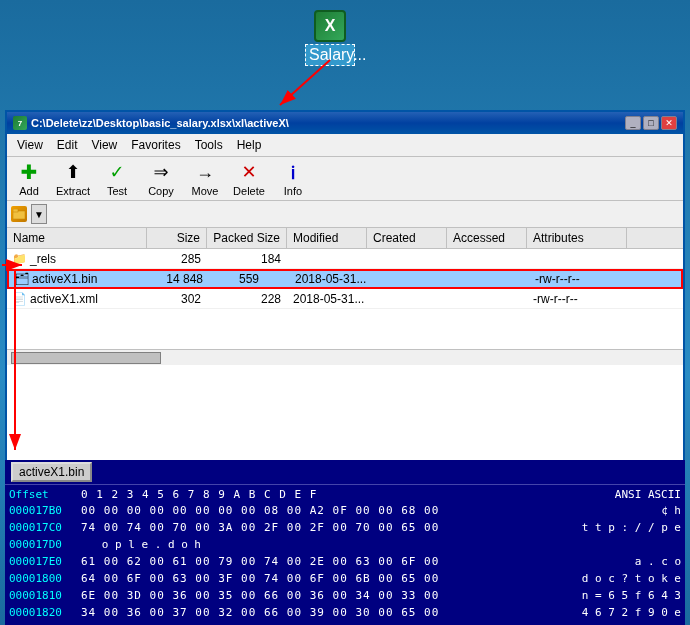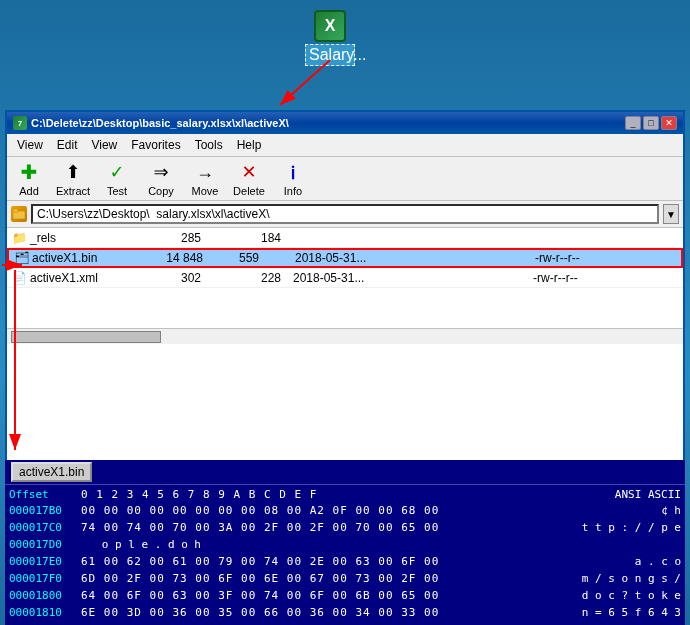--- a/index.html
+++ b/index.html
@@ -425,26 +425,34 @@
       </div>
     </div>
 
     <div class="address-bar">
       <div class="address-icon">
         <svg width="12" height="10" viewBox="0 0 12 10">
             <rect x="0" y="2" width="12" height="8" fill="#f0c040" stroke="#c08000" stroke-width="0.5"></rect>
             <rect x="0" y="0" width="5" height="3" fill="#f0c040" stroke="#c08000" stroke-width="0.5"></rect>
           </svg>
       </div>
-      <input class="address-input" type="text" value="C:\Users\zz\Desktop\  salary.xlsx\xl\activeX\" readonly="" style="">
       <div class="address-dropdown">▼</div>
     </div>
 
     <div class="file-list-container">
 
+      <div class="column-headers">
+        <div class="col-header" style="width:140px;">Name</div>
+        <div class="col-header" style="width:60px; text-align:right;">Size</div>
+        <div class="col-header" style="width:80px; text-align:right;">Packed Size</div>
+        <div class="col-header" style="width:80px;">Modified</div>
+        <div class="col-header" style="width:80px;">Created</div>
+        <div class="col-header" style="width:80px;">Accessed</div>
+        <div class="col-header" style="width:100px;">Attributes</div>
+      </div>
 
       <div class="file-rows">
 
         <div class="file-row">
           <div class="file-cell" style="width:140px; display:flex; align-items:center;">
             <span class="file-icon">📁</span>
             <span>_rels</span>
           </div>
           <div class="file-cell" style="width:60px; text-align:right;">285</div>
           <div class="file-cell" style="width:80px; text-align:right;">184</div>
@@ -517,25 +525,20 @@
       <div class="hex-row">
         <span class="hex-offset">000017D0</span>
         <span class="hex-ascii">o p l e . d o h</span>
       </div>
       <div class="hex-row">
         <span class="hex-offset">000017E0</span>
         <span class="hex-bytes">61 00 62 00 61 00 79 00  74 00 2E 00 63 00 6F 00</span>
         <span class="hex-ascii">a       . c o</span>
       </div>
       <div class="hex-row">
-        <span class="hex-offset">000017F0</span>
-        <span class="hex-bytes">6D 00 2F 00 73 00 6F 00  6E 00 67 00 73 00 2F 00</span>
-        <span class="hex-ascii">m / s o n g s /</span>
-      </div>
-      <div class="hex-row">
         <span class="hex-offset">00001800</span>
         <span class="hex-bytes">64 00 6F 00 63 00 3F 00  74 00 6F 00 6B 00 65 00</span>
         <span class="hex-ascii">d o c ? t o k e</span>
       </div>
       <div class="hex-row">
         <span class="hex-offset">00001810</span>
         <span class="hex-bytes">6E 00 3D 00 36 00 35 00  66 00 36 00 34 00 33 00</span>
         <span class="hex-ascii">n = 6 5 f 6 4 3</span>
       </div>
       <div class="hex-row">

